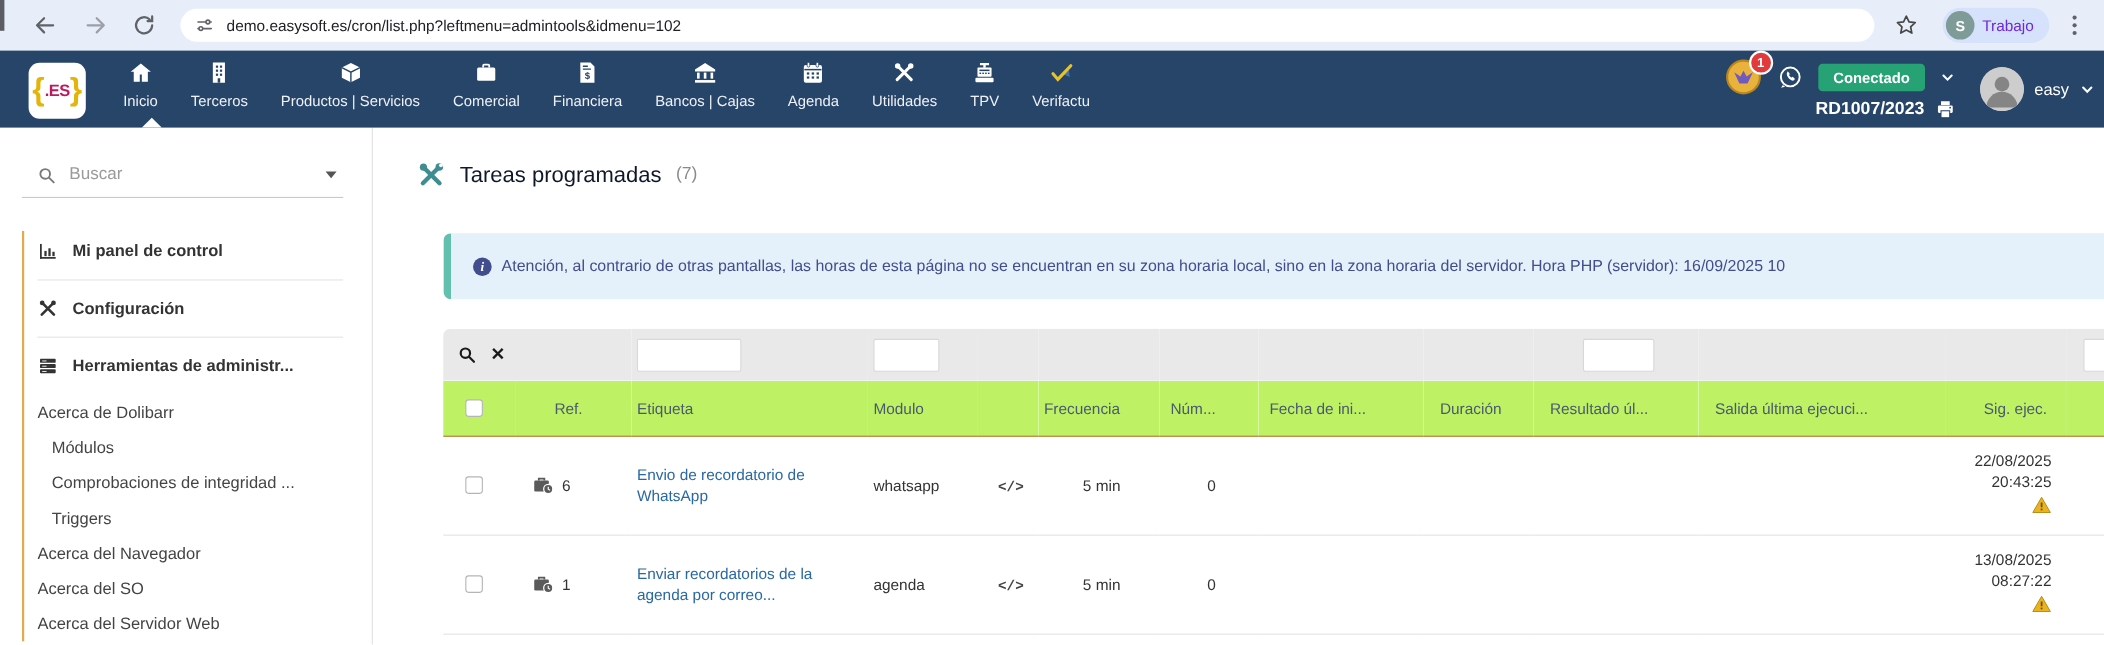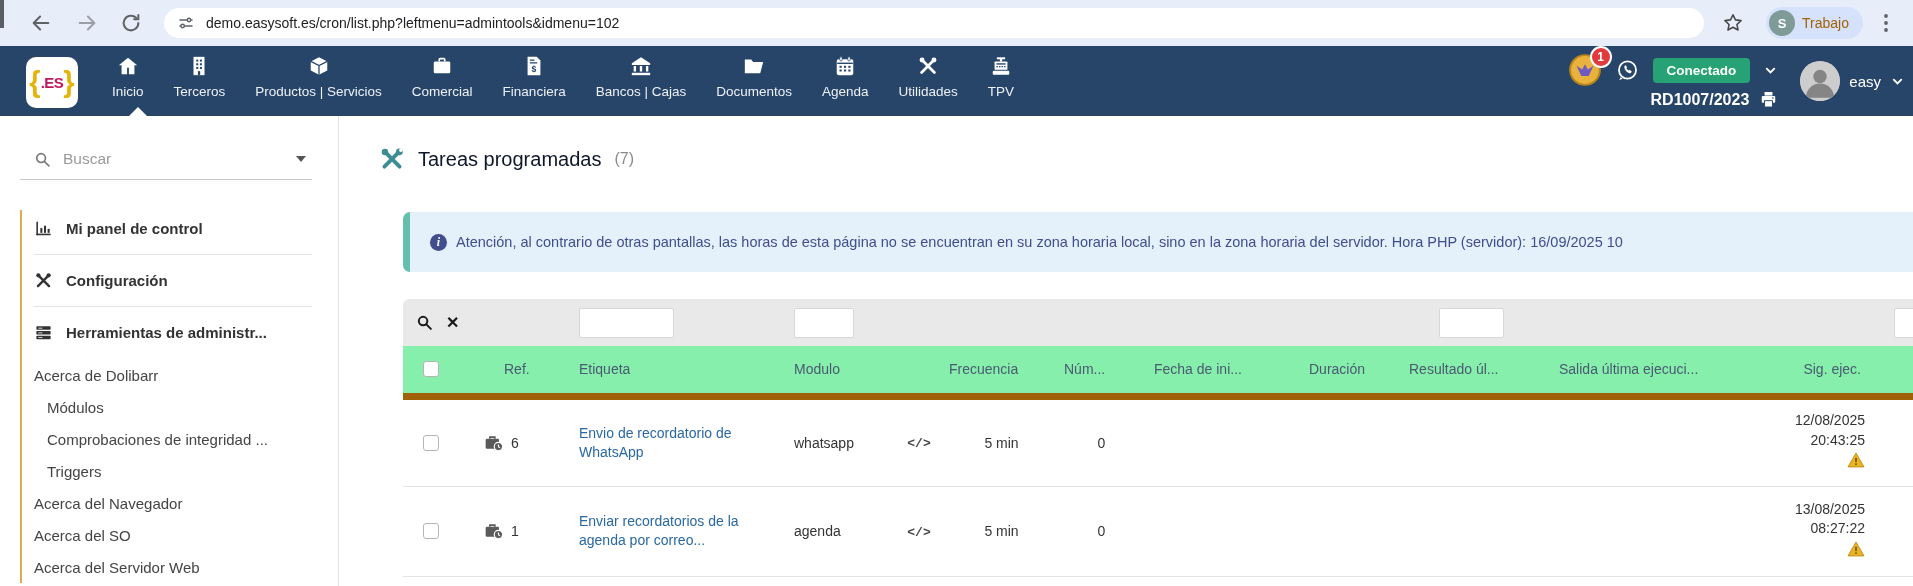--- a/index.html
+++ b/index.html
@@ -12,21 +12,21 @@
   .chrome .nav-ic { width:22px; height:22px; flex:0 0 auto; cursor:pointer; }
   .back-ic { margin-left:30px; } .fwd-ic { margin-left:24px; } .reload-ic { margin-left:22px; }
   .url-pill { margin-left:22px; width:1540px; height:30px; background:#fff; border-radius:15px;
               display:flex; align-items:center; gap:11px; padding-left:13px; }
   .url-text { font-size:14px; color:#202124; white-space:nowrap; overflow:hidden; }
   .star-ic { margin-left:18px; width:22px; height:22px; }
   .profile-chip { margin-left:22px; height:32px; background:#d6e2fb; border-radius:16px;
                   display:flex; align-items:center; gap:7px; padding:0 14px 0 3px; }
   .pc-avatar { width:26px; height:26px; border-radius:50%; background:#7f9b97; color:#fff;
                font-size:13px; font-weight:bold; display:flex; align-items:center; justify-content:center; }
-  .pc-label { font-size:14px; color:#a16207; }
+  .pc-label { font-size:14px; color:#6d28d9; }
   .kebab { margin-left:14px; width:18px; height:22px; }
 
   
   .navbar { height:70px; background:#274569; position:relative; color:#fff; }
   .logo { position:absolute; left:26px; top:11px; width:52px; height:51px; background:#fff;
           border-radius:10px; display:flex; align-items:center; justify-content:center; }
   .logo .brace { color:#e3b50a; font-size:29px; font-weight:bold; line-height:1; }
   .logo .es { color:#be185d; font-size:15px; font-weight:bold; letter-spacing:-0.5px; }
   .nav-items { position:absolute; left:97px; top:0; height:70px; display:flex; }
   .nav-item { padding:9px 15px 0; display:flex; flex-direction:column; align-items:center; gap:7px;
@@ -83,21 +83,21 @@
            border-left:7px solid #63c0ae; display:flex; align-items:center; gap:9px; padding-left:20px;
            white-space:nowrap; overflow:hidden; color:#414d8c; font-size:14.5px; }
   .info-ic { width:17px; height:17px; flex:0 0 auto; border-radius:50%; background:#414d8c; color:#fff;
              font-size:12px; font-weight:bold; font-family:"Liberation Serif",serif; font-style:italic;
              display:flex; align-items:center; justify-content:center; }
 
   .tablewrap { margin:27px 0 0 24px; }
   table { border-collapse:collapse; table-layout:fixed; width:1586px; font-size:14px; color:#333; }
   tr.filter td { background:#e9e9e9; height:47px; vertical-align:middle; }
   tr.filter td:first-child { border-top-left-radius:6px; }
-  tr.cols td { background:#86efac; height:50px; border-bottom:7px solid #a16207; color:#4a5a70;
+  tr.cols td { background:#bef264; height:50px; border-bottom:1px solid #a16207; color:#4a5a70;
                font-size:14px; vertical-align:middle; padding-left:5px; white-space:nowrap; overflow:hidden; }
   tbody td { height:90px; border-bottom:1px solid #e3e3e3; vertical-align:middle; background:#fff;
              padding-left:5px; }
   .fcell { display:flex; align-items:center; gap:13px; padding-left:13px; }
   .fcell svg { width:17px; height:17px; }
   .fx { font-size:16px; font-weight:bold; color:#1a1a1a; cursor:pointer; line-height:1; }
   .fbox { background:#fff; border:1px solid #d8d8d8; height:30px; border-radius:2px; outline:none; }
   .cb { appearance:none; -webkit-appearance:none; width:16px; height:16px; border:1.5px solid #b5b5b5;
         border-radius:3px; background:#fff; margin-left:15px; cursor:pointer; display:block; }
   .ref-cell { display:flex; align-items:center; gap:7px; padding-left:10px; }
@@ -205,26 +205,20 @@
           <path d="M2 9l10-6.5L22 9v1.8H2z"></path>
           <rect x="4" y="12" width="2.6" height="6"></rect>
           <rect x="10.7" y="12" width="2.6" height="6"></rect>
           <rect x="17.4" y="12" width="2.6" height="6"></rect>
           <rect x="2" y="19.4" width="20" height="2.6"></rect>
         </svg>
       <span>Bancos | Cajas</span>
     </div>
     <div class="nav-item">
       <svg viewBox="0 0 24 24">
-          <path fill="#fff" d="M2 5h7l2 2.5h11l-3.2 12.5H2z"></path>
-        </svg>
-      <span>Documentos</span>
-    </div>
-    <div class="nav-item">
-      <svg viewBox="0 0 24 24">
           <rect x="3" y="4.5" width="18" height="17.5" rx="2" fill="#fff"></rect>
           <rect x="6.3" y="2" width="2.6" height="4.5" rx="1.2" fill="#fff" stroke="#274569" stroke-width=".8"></rect>
           <rect x="15.1" y="2" width="2.6" height="4.5" rx="1.2" fill="#fff" stroke="#274569" stroke-width=".8"></rect>
           <g fill="#274569">
             <rect x="3.5" y="8.3" width="17" height="1.5"></rect>
             <rect x="6" y="11.8" width="2.4" height="2.2"></rect>
             <rect x="10.8" y="11.8" width="2.4" height="2.2"></rect>
             <rect x="15.6" y="11.8" width="2.4" height="2.2"></rect>
             <rect x="6" y="15.8" width="2.4" height="2.2"></rect>
             <rect x="10.8" y="15.8" width="2.4" height="2.2"></rect>
@@ -253,20 +247,27 @@
           </g>
           <g fill="#274569">
             <rect x="7" y="9" width="10" height="1.5"></rect>
             <rect x="7" y="12" width="1.6" height="1.4"></rect>
             <rect x="9.8" y="12" width="1.6" height="1.4"></rect>
             <rect x="12.6" y="12" width="1.6" height="1.4"></rect>
             <rect x="15.4" y="12" width="1.6" height="1.4"></rect>
           </g>
         </svg>
       <span>TPV</span>
+    </div>
+    <div class="nav-item">
+      <svg viewBox="0 0 30 24">
+          <path d="M17.5 14.5l6.5-6.5 1.3 9.3z" fill="#3f6fb5"></path>
+          <path d="M4.5 13.5l6 7L26.5 3.5" fill="none" stroke="#e8c229" stroke-width="4" stroke-linecap="round"></path>
+        </svg>
+      <span>Verifactu</span>
     </div>
   </div>
 
   <div class="notch"></div>
 
   <div class="nav-right">
     <div class="nr-col">
       <div class="nr-row1">
         <div class="emblem">
           <svg viewBox="0 0 24 24">
@@ -470,21 +471,21 @@
               </td>
             <td>whatsapp</td>
             <td class="td-center"><span class="code-ic">&lt;/&gt;</span></td>
             <td class="td-center">5 min</td>
             <td class="td-center">0</td>
             <td></td>
               <td></td>
               <td></td>
               <td></td>
             <td class="sig-cell">
-              <div>12/08/2025</div>
+              <div>22/08/2025</div>
               <div>20:43:25</div>
               <svg class="warn-ic" viewBox="0 0 24 22">
                   <path d="M12 1.5 23 20.5H1z" fill="#eab320" stroke="#b78a12" stroke-width="1.2"></path>
                   <rect x="10.9" y="8" width="2.2" height="6" fill="#6b5410"></rect>
                   <rect x="10.9" y="15.6" width="2.2" height="2.2" fill="#6b5410"></rect>
                 </svg>
             </td>
             <td><span class="status-pill"></span></td>
           </tr>
           <tr>

